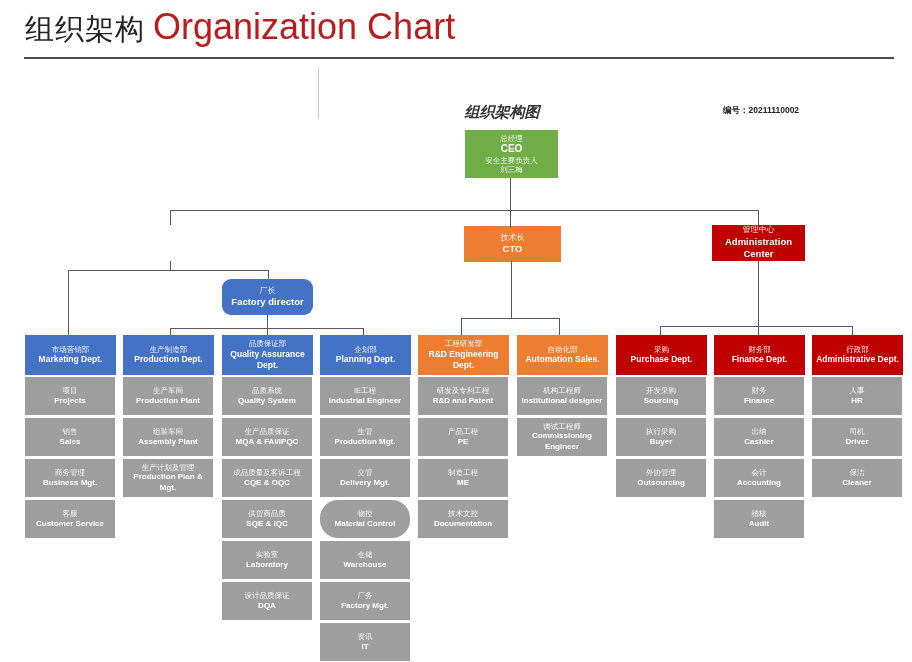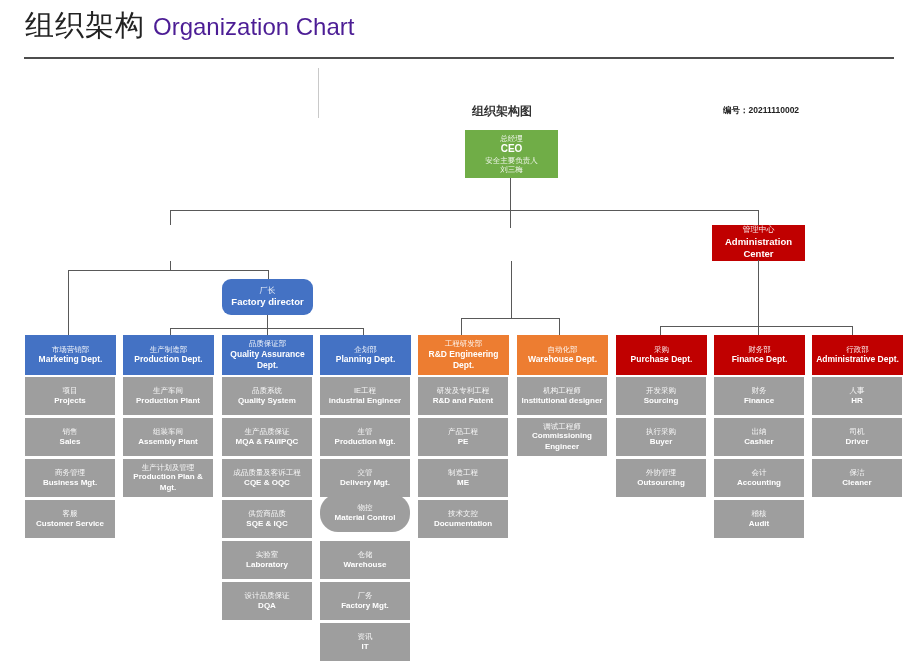--- a/index.html
+++ b/index.html
@@ -2,29 +2,29 @@
 <html><head>
 <meta charset="utf-8">
 <style>
   html,body{margin:0;padding:0;background:#ffffff;}
   .canvas{position:relative;width:912px;height:662px;background:#ffffff;overflow:hidden;
           font-family:"Liberation Sans",sans-serif;}
 
   
   .page-title{position:absolute;left:25px;top:6px;white-space:nowrap;}
   .title-zh{font-family:"Liberation Serif",serif;font-size:29px;color:#222222;letter-spacing:1px;}
-  .title-en{font-family:"Liberation Sans",sans-serif;font-size:24px;color:#4c1d95;margin-left:8px;}
+  .title-en{font-family:"Liberation Sans",sans-serif;font-size:36px;color:#b91c1c;margin-left:8px;}
   .title-rule{position:absolute;left:24px;top:57px;width:870px;height:2px;background:#4d4d4d;}
 
   
   .doc-vline{position:absolute;left:318px;top:68px;width:1px;height:50px;background:#c9c9c9;}
   .doc-company{position:absolute;left:520px;top:74px;transform:translateX(-50%);
                font-size:14px;font-weight:bold;color:#333;white-space:nowrap;}
   .doc-subtitle{position:absolute;left:502px;top:103px;transform:translateX(-50%);
-                font-size:12px;font-weight:bold;color:#333;white-space:nowrap;}
+                font-size:15px;font-weight:bold;color:#333;white-space:nowrap;font-style:italic;}
   .doc-no{position:absolute;left:723px;top:105px;font-size:8.5px;font-weight:bold;color:#222;white-space:nowrap;}
 
   
   .obox{position:absolute;display:flex;flex-direction:column;justify-content:center;align-items:center;
         text-align:center;color:#ffffff;box-sizing:border-box;line-height:1.3;}
   .green{background:#70ad47;}
   .blue{background:#4472c4;}
   .orange{background:#ed7d31;}
   .red{background:#c00000;}
   .gray{background:#9e9e9e;}
@@ -65,20 +65,24 @@
   <div class="doc-subtitle">组织架构图</div>
   <div class="doc-no"><span>编号：</span><span>20211110002</span></div>
 
   <div class="obox green ceo-box">
     <span class="ceo-zh">总经理</span>
     <span class="ceo-en">CEO</span>
     <span class="ceo-safety">安全主要负责人</span>
     <span class="ceo-name">刘三梅</span>
   </div>
 
+  <div class="obox orange exec-box" id="box-cto">
+    <span class="exec-zh">技术长</span>
+    <span class="exec-en">CTO</span>
+  </div>
   <div class="obox red exec-box" id="box-admin">
     <span class="exec-zh">管理中心</span>
     <span class="exec-en">Administration Center</span>
   </div>
 
   <div class="obox blue" id="box-factory">
     <span class="exec-zh">厂长</span>
     <span class="exec-en">Factory director</span>
   </div>
 
@@ -163,21 +167,21 @@
           <span class="en-line">industrial Engineer</span>
         </div>
         <div class="obox unit-box gray" style="top: 83px;">
           <span class="zh-line">生管</span>
           <span class="en-line">Production Mgt.</span>
         </div>
         <div class="obox unit-box gray" style="top: 124px;">
           <span class="zh-line">交管</span>
           <span class="en-line">Delivery Mgt.</span>
         </div>
-        <div class="obox unit-box gray" style="top: 159px; border-radius: 18px;">
+        <div class="obox unit-box gray" style="top: 165px; border-radius: 18px;">
           <span class="zh-line">物控</span>
           <span class="en-line">Material Control</span>
         </div>
         <div class="obox unit-box gray" style="top: 206px;">
           <span class="zh-line">仓储</span>
           <span class="en-line">Warehouse</span>
         </div>
         <div class="obox unit-box gray" style="top: 247px;">
           <span class="zh-line">厂务</span>
           <span class="en-line">Factory Mgt.</span>
@@ -205,21 +209,21 @@
           <span class="en-line">ME</span>
         </div>
         <div class="obox unit-box gray" style="top: 165px;">
           <span class="zh-line">技术文控</span>
           <span class="en-line">Documentation</span>
         </div>
       </div>
       <div class="dept-col" style="left: 517px;">
         <div class="obox dept-header orange">
           <span class="zh-line">自动化部</span>
-          <span class="en-line">Warehouse Dept.</span>
+          <span class="en-line">Automation Sales.</span>
         </div>
         <div class="obox unit-box gray" style="top: 42px;">
           <span class="zh-line">机构工程师</span>
           <span class="en-line">Institutional designer</span>
         </div>
         <div class="obox unit-box gray" style="top: 83px;">
           <span class="zh-line">调试工程师</span>
           <span class="en-line">Commissioning Engineer</span>
         </div>
       </div>

